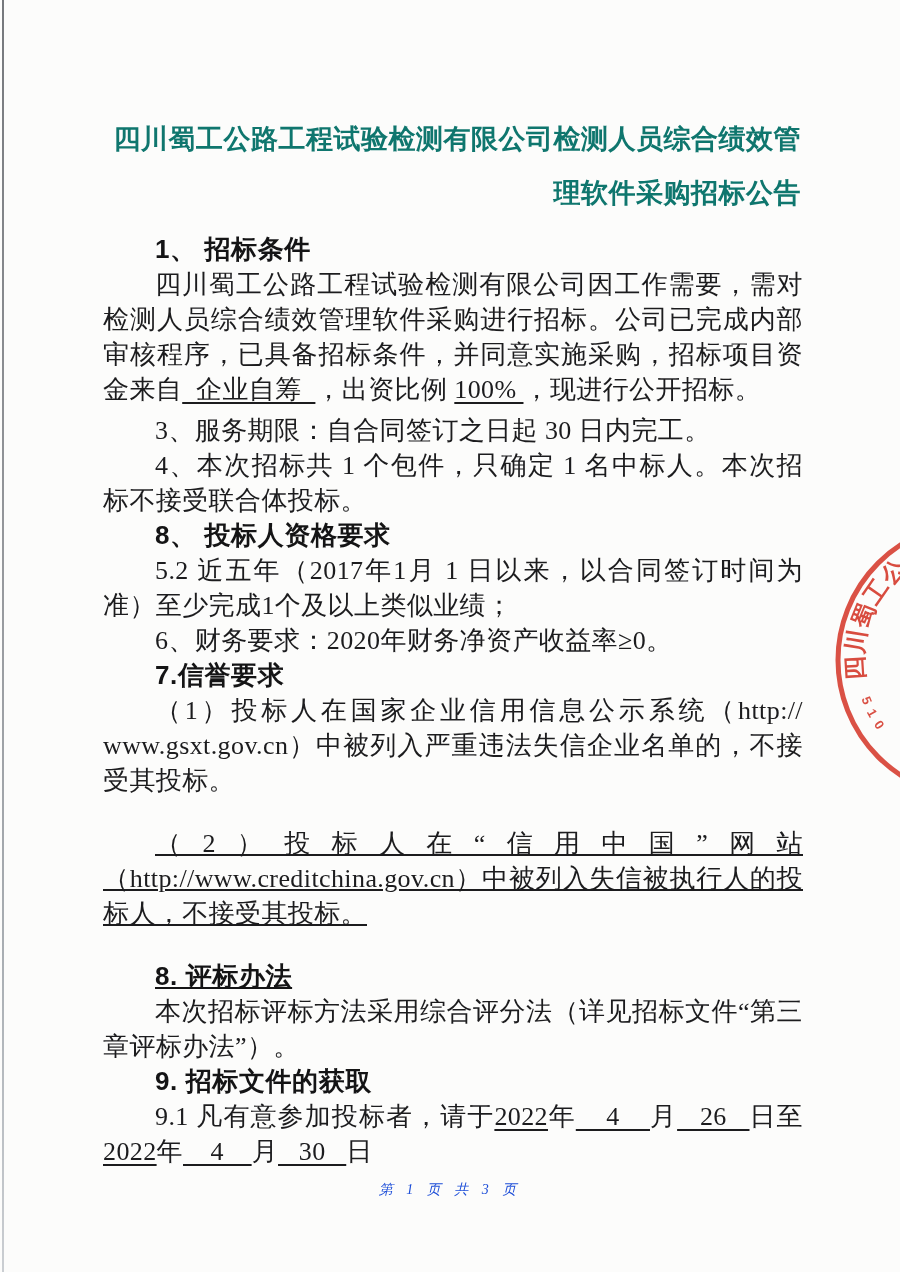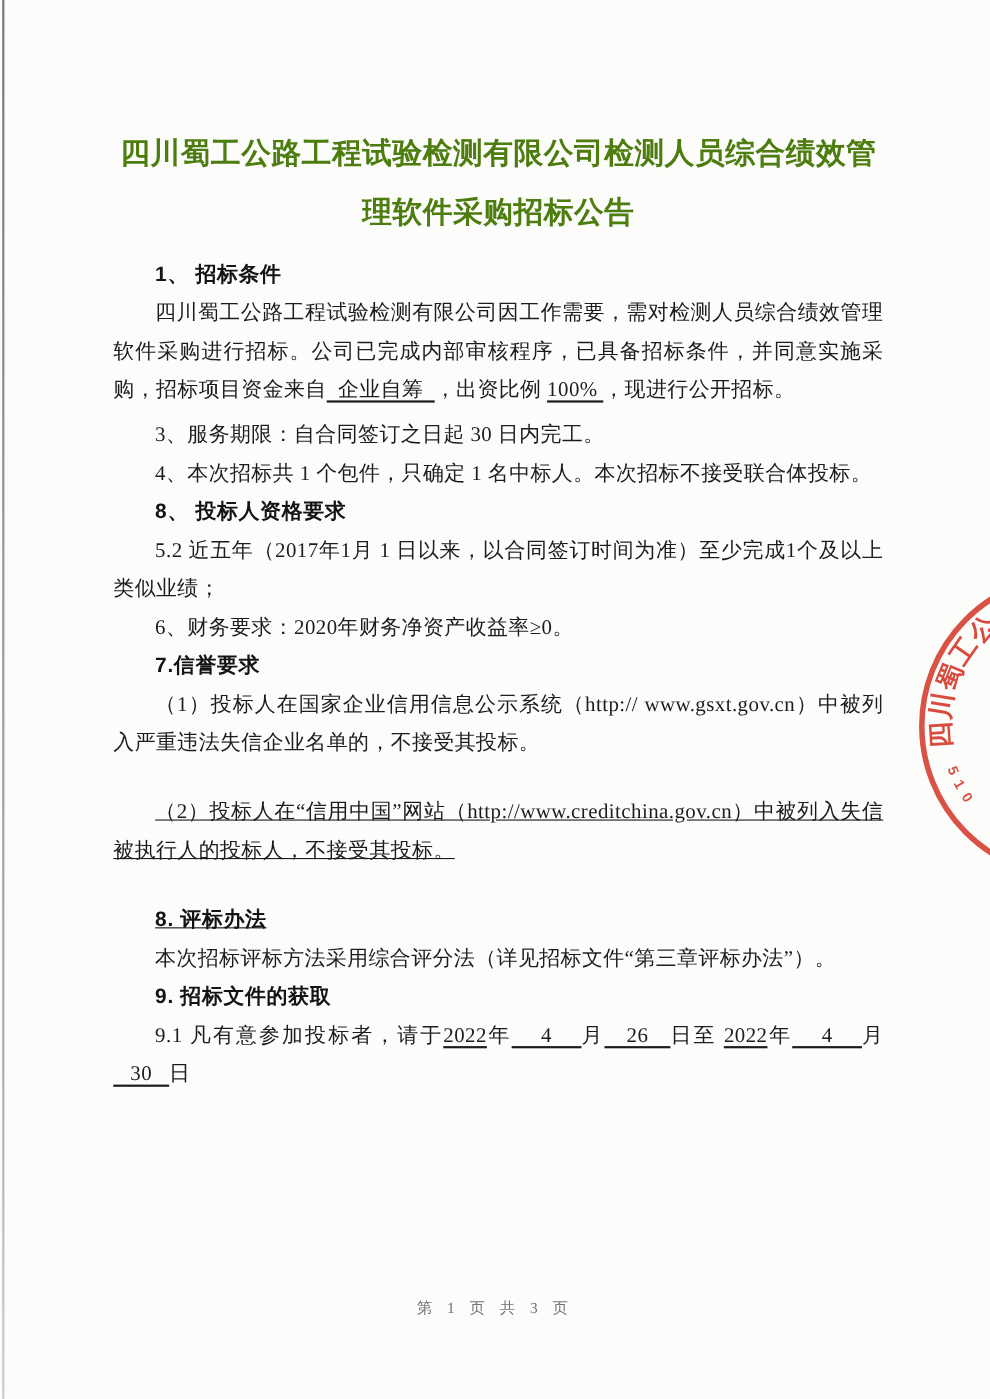--- a/index.html
+++ b/index.html
@@ -12,40 +12,40 @@
   }
   .scan-edge {
     position:absolute; left:2px; top:0; width:2px; height:1272px;
     background:linear-gradient(180deg,#5e6166 0%,#84878c 45%,#9aa0a6 75%,#c2c6cb 100%);
     opacity:.85;
   }
   .doc { position:absolute; left:103px; top:112px; width:700px; }
   .title {
     font-family:"Liberation Sans","DejaVu Sans",sans-serif;
     font-size:27px; line-height:54px; font-weight:700;
-    text-align:center; margin:0 auto 12px auto; width:696px;
-    color:#4d7c0f; letter-spacing:.5px; text-indent:0;
+    text-align:right; margin:0 auto 12px auto; width:696px;
+    color:#0f766e; letter-spacing:.5px; text-indent:0;
   }
   p {
-    margin:0; font-size:19px; line-height:35px;
+    margin:0; font-size:26px; line-height:35px;
     text-indent:2em; text-align:justify; letter-spacing:.4px;
   }
   .h {
     font-family:"Liberation Sans","DejaVu Sans",sans-serif;
     font-weight:700; letter-spacing:.6px; color:#141415;
   }
   .u {
     text-decoration:underline; text-underline-offset:4px;
     text-decoration-thickness:1.5px; white-space:pre;
   }
   .gap-sm { margin-top:6px; }
   .gap-md { margin-top:28px;text-decoration:underline; }
   .footer {
     position:absolute; left:0; top:1181px; width:900px;
-    text-align:center; font-size:14px; letter-spacing:5px; color:#737373;
+    text-align:center; font-size:14px; letter-spacing:5px; color:#1d4ed8;font-style:italic;
   }
   .stamp { position:absolute; left:825px; top:510px; width:300px; height:300px; pointer-events:none; }
 </style>
 </head>
 <body>
 
 <div class="scan-edge"></div>
 
 <main class="doc">
   <h1 class="title">四川蜀工公路工程试验检测有限公司检测人员综合绩效管理软件采购招标公告</h1>

